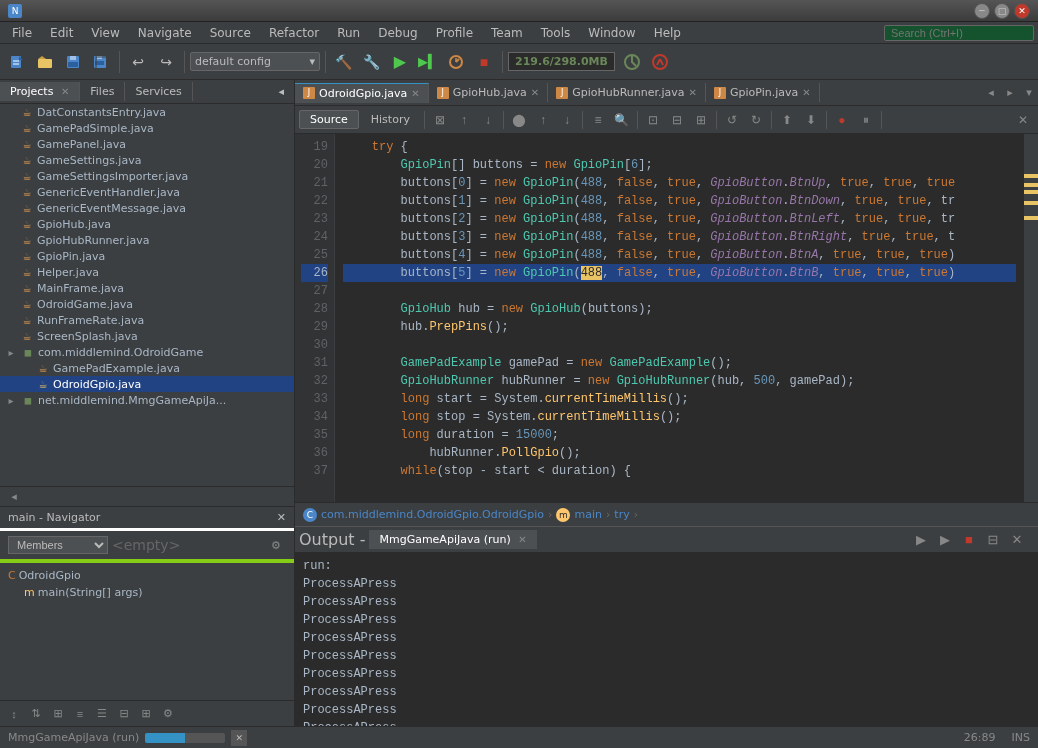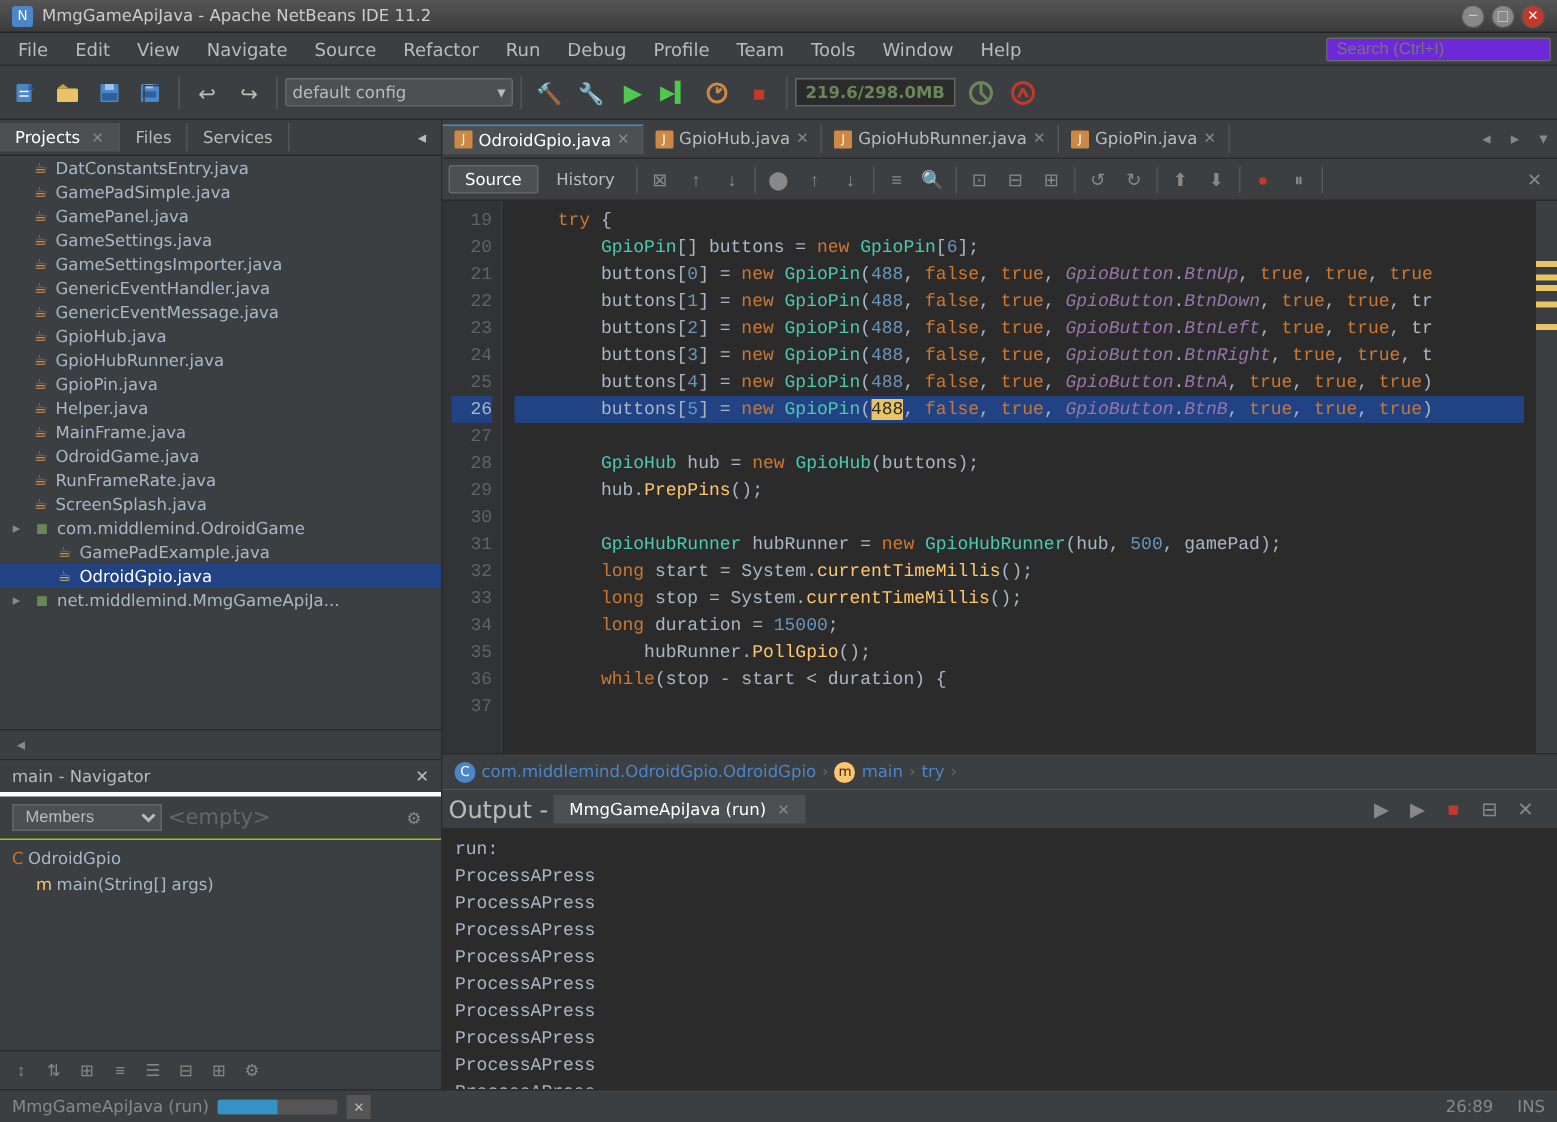--- a/index.html
+++ b/index.html
@@ -52,21 +52,21 @@
     }
     .menu-item {
       padding: 2px 8px;
       color: #bbb;
       font-size: 12px;
       cursor: pointer;
       border-radius: 2px;
     }
     #menu-search {
       margin-left: auto;
-      background: #6d28d9;
+      background: #14532d;
       border: 1px solid #666;
       color: #bbb;
       padding: 1px 6px;
       width: 150px;
       font-size: 11px;
       border-radius: 2px;
     }
 
     
     #toolbar {
@@ -92,21 +92,21 @@
       width: 1px; height: 22px;
       background: #555;
       margin: 0 3px;
     }
     .tb-dropdown {
       background: #4c5052;
       border: 1px solid #666;
       color: #bbb;
       padding: 2px 4px;
       font-size: 11px;
-      width: 152px;
+      width: 130px;
       display: flex; align-items: center; justify-content: space-between;
       cursor: pointer;
       border-radius: 2px;
     }
     .tb-memory {
       background: #2b2b2b;
       border: 1px solid #666;
       color: #6a8759;
       font-weight: bold;
       font-size: 11px;
@@ -199,21 +199,21 @@
       padding: 0 8px;
       border-bottom: 3px solid #ffffff;
       font-size: 11px;
       color: #bbb;
     }
     .nav-selector {
       display: flex;
       align-items: center;
       gap: 4px;
       padding: 4px 8px;
-      border-bottom: 1px solid #84cc16;
+      border-bottom: 4px solid #84cc16;
     }
     .nav-select {
       background: #4c5052;
       border: 1px solid #666;
       color: #bbb;
       font-size: 11px;
       padding: 1px 4px;
       width: 100px;
     }
     .nav-tree {
@@ -521,21 +521,20 @@
     
     ::-webkit-scrollbar { width: 8px; height: 8px; }
     ::-webkit-scrollbar-track { background: #3c3f41; }
     ::-webkit-scrollbar-thumb { background: #555; border-radius: 2px; }
   </style>
 </head>
 <body>
 
 <div id="title-bar">
   <div class="window-icon" style="background:#4a86c8; font-size:9px; color:#fff; display:flex; align-items:center; justify-content:center;">N</div>
-  <span>MmgGameApiJava - Apache NetBeans IDE 11.2</span>
   <div class="spacer"></div>
   <div class="window-controls">
     <div class="win-btn minimize">─</div>
     <div class="win-btn maximize">□</div>
     <div class="win-btn close">✕</div>
   </div>
 </div>
 
 <div id="menu-bar">
   <div class="menu-item">File</div>
@@ -864,20 +863,21 @@
         <span class="code-line">        buttons[<span class="num">0</span>] = <span class="kw">new</span> <span class="type">GpioPin</span>(<span class="num">488</span>, <span class="kw">false</span>, <span class="kw">true</span>, <span class="var-italic">GpioButton</span>.<span class="var-italic">BtnUp</span>, <span class="kw">true</span>, <span class="kw">true</span>, <span class="kw">true</span></span>
         <span class="code-line">        buttons[<span class="num">1</span>] = <span class="kw">new</span> <span class="type">GpioPin</span>(<span class="num">488</span>, <span class="kw">false</span>, <span class="kw">true</span>, <span class="var-italic">GpioButton</span>.<span class="var-italic">BtnDown</span>, <span class="kw">true</span>, <span class="kw">true</span>, tr</span>
         <span class="code-line">        buttons[<span class="num">2</span>] = <span class="kw">new</span> <span class="type">GpioPin</span>(<span class="num">488</span>, <span class="kw">false</span>, <span class="kw">true</span>, <span class="var-italic">GpioButton</span>.<span class="var-italic">BtnLeft</span>, <span class="kw">true</span>, <span class="kw">true</span>, tr</span>
         <span class="code-line">        buttons[<span class="num">3</span>] = <span class="kw">new</span> <span class="type">GpioPin</span>(<span class="num">488</span>, <span class="kw">false</span>, <span class="kw">true</span>, <span class="var-italic">GpioButton</span>.<span class="var-italic">BtnRight</span>, <span class="kw">true</span>, <span class="kw">true</span>, t</span>
         <span class="code-line">        buttons[<span class="num">4</span>] = <span class="kw">new</span> <span class="type">GpioPin</span>(<span class="num">488</span>, <span class="kw">false</span>, <span class="kw">true</span>, <span class="var-italic">GpioButton</span>.<span class="var-italic">BtnA</span>, <span class="kw">true</span>, <span class="kw">true</span>, <span class="kw">true</span>)</span>
         <span class="code-line highlighted">        buttons[<span class="num">5</span>] = <span class="kw">new</span> <span class="type">GpioPin</span>(<span class="num" style="background:#e8c464; color:#2b2b2b;">488</span>, <span class="kw">false</span>, <span class="kw">true</span>, <span class="var-italic">GpioButton</span>.<span class="var-italic">BtnB</span>, <span class="kw">true</span>, <span class="kw">true</span>, <span class="kw">true</span>)</span>
         <span class="code-line"> </span>
         <span class="code-line">        <span class="type">GpioHub</span> hub = <span class="kw">new</span> <span class="type">GpioHub</span>(buttons);</span>
         <span class="code-line">        hub.<span class="method">PrepPins</span>();</span>
         <span class="code-line"> </span>
+        <span class="code-line">        <span class="type">GamePadExample</span> gamePad = <span class="kw">new</span> <span class="type">GamePadExample</span>();</span>
         <span class="code-line">        <span class="type">GpioHubRunner</span> hubRunner = <span class="kw">new</span> <span class="type">GpioHubRunner</span>(hub, <span class="num">500</span>, gamePad);</span>
         <span class="code-line">        <span class="kw">long</span> start = System.<span class="method">currentTimeMillis</span>();</span>
         <span class="code-line">        <span class="kw">long</span> stop = System.<span class="method">currentTimeMillis</span>();</span>
         <span class="code-line">        <span class="kw">long</span> duration = <span class="num">15000</span>;</span>
         <span class="code-line">            hubRunner.<span class="method">PollGpio</span>();</span>
         <span class="code-line">        <span class="kw">while</span>(stop - start &lt; duration) {</span>
       </div>
       <div id="right-scrollbar">
         <div class="scroll-marker yellow" style="margin-top:40px;"></div>
         <div class="scroll-marker yellow" style="margin-top:4px;"></div>

